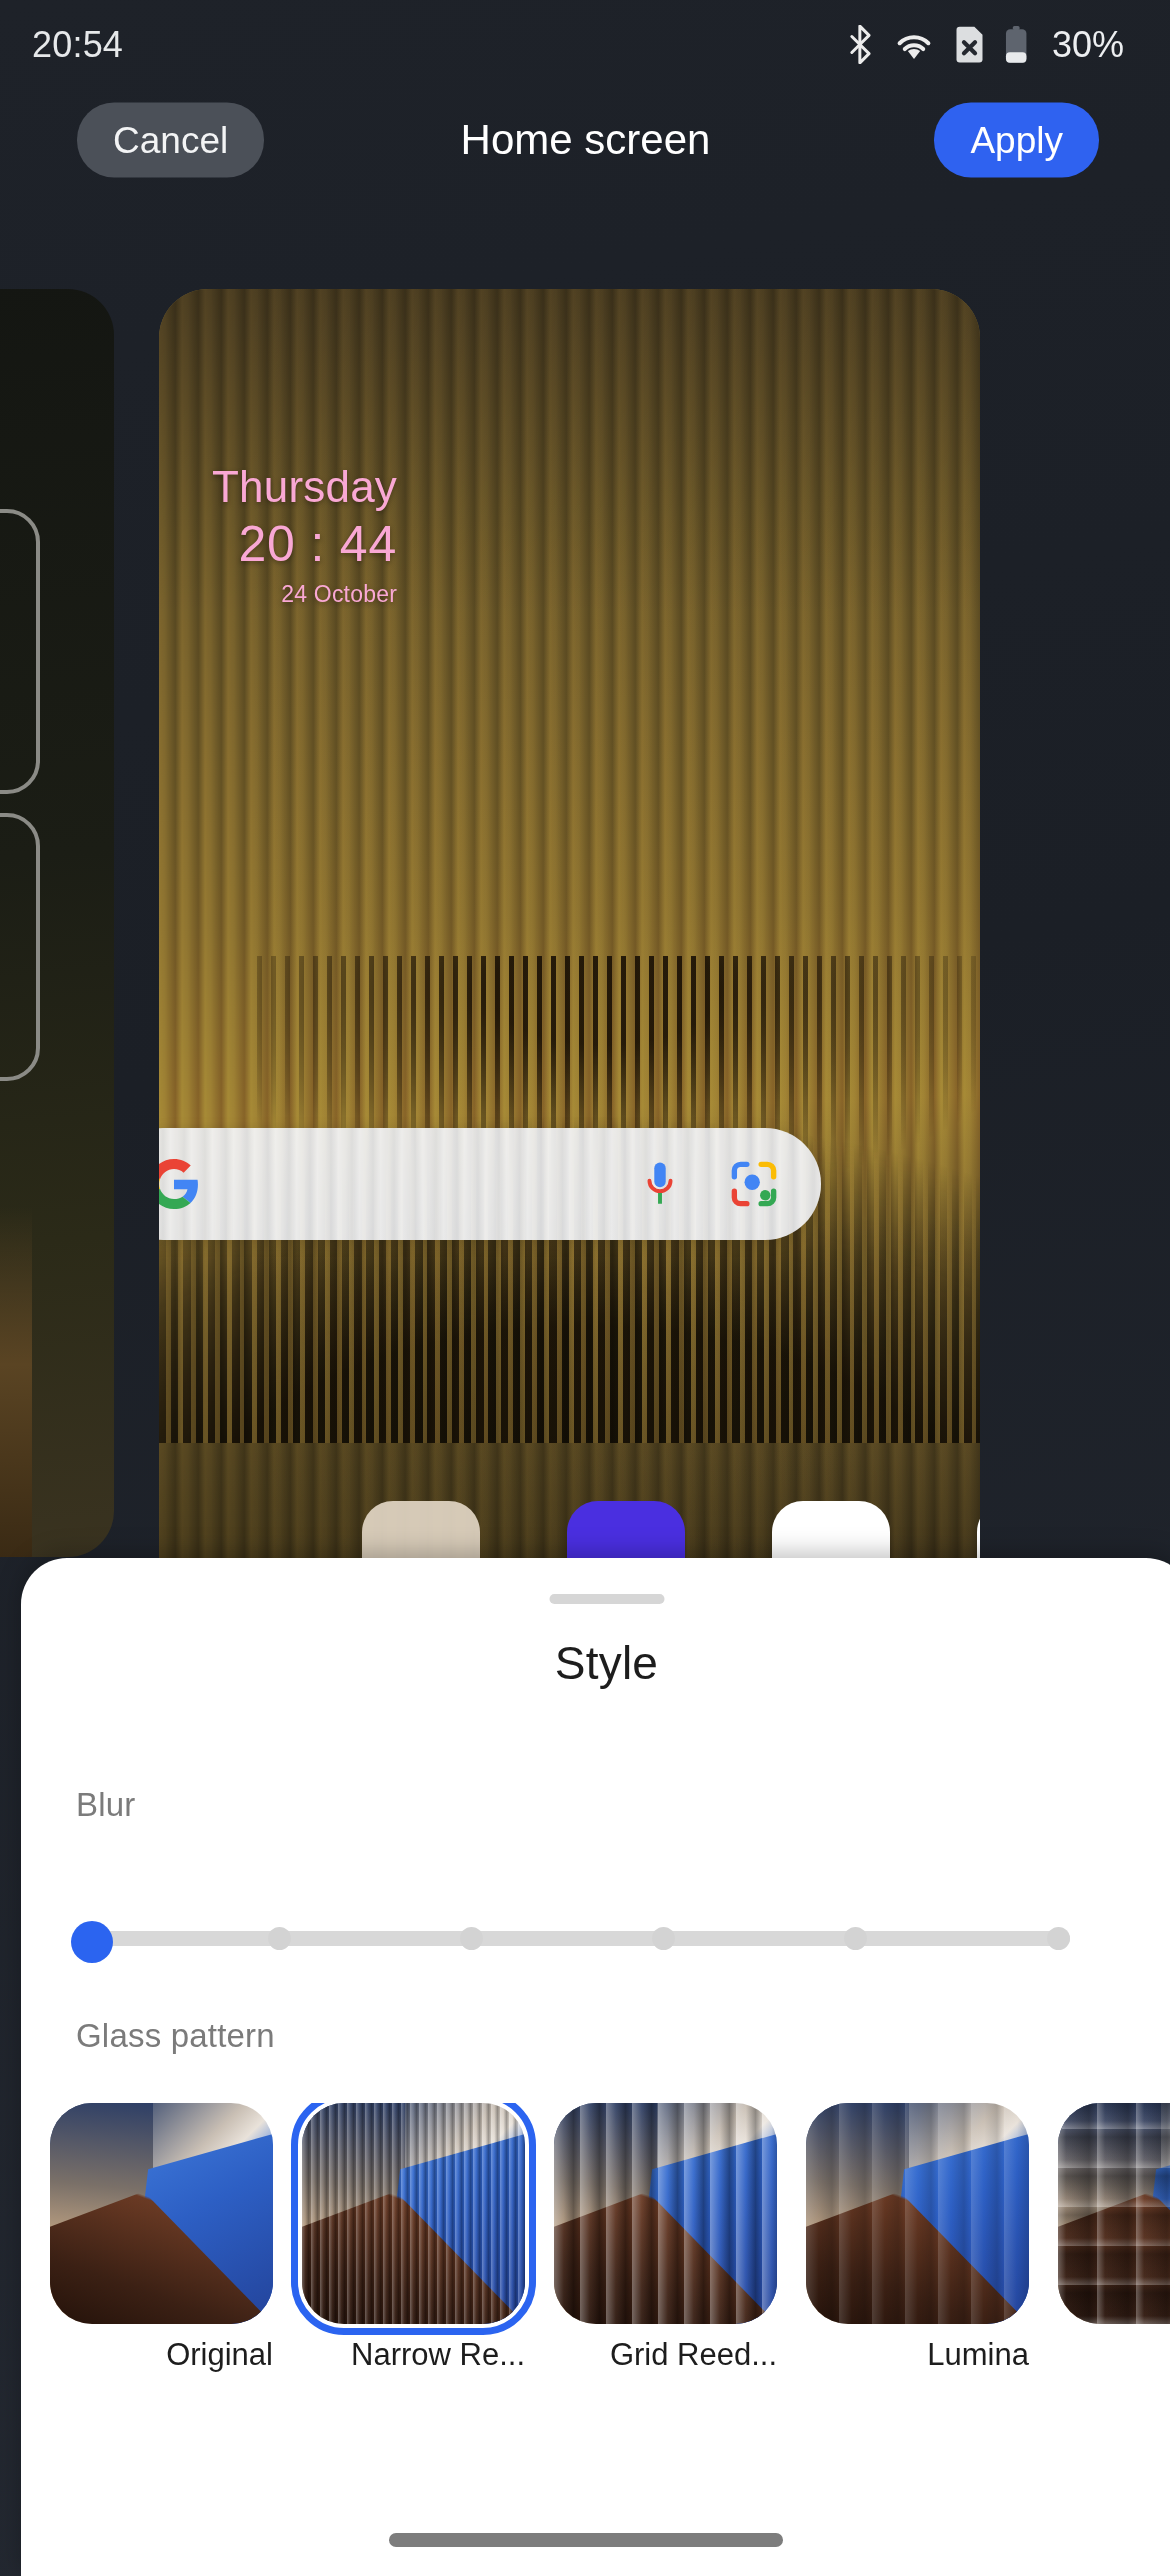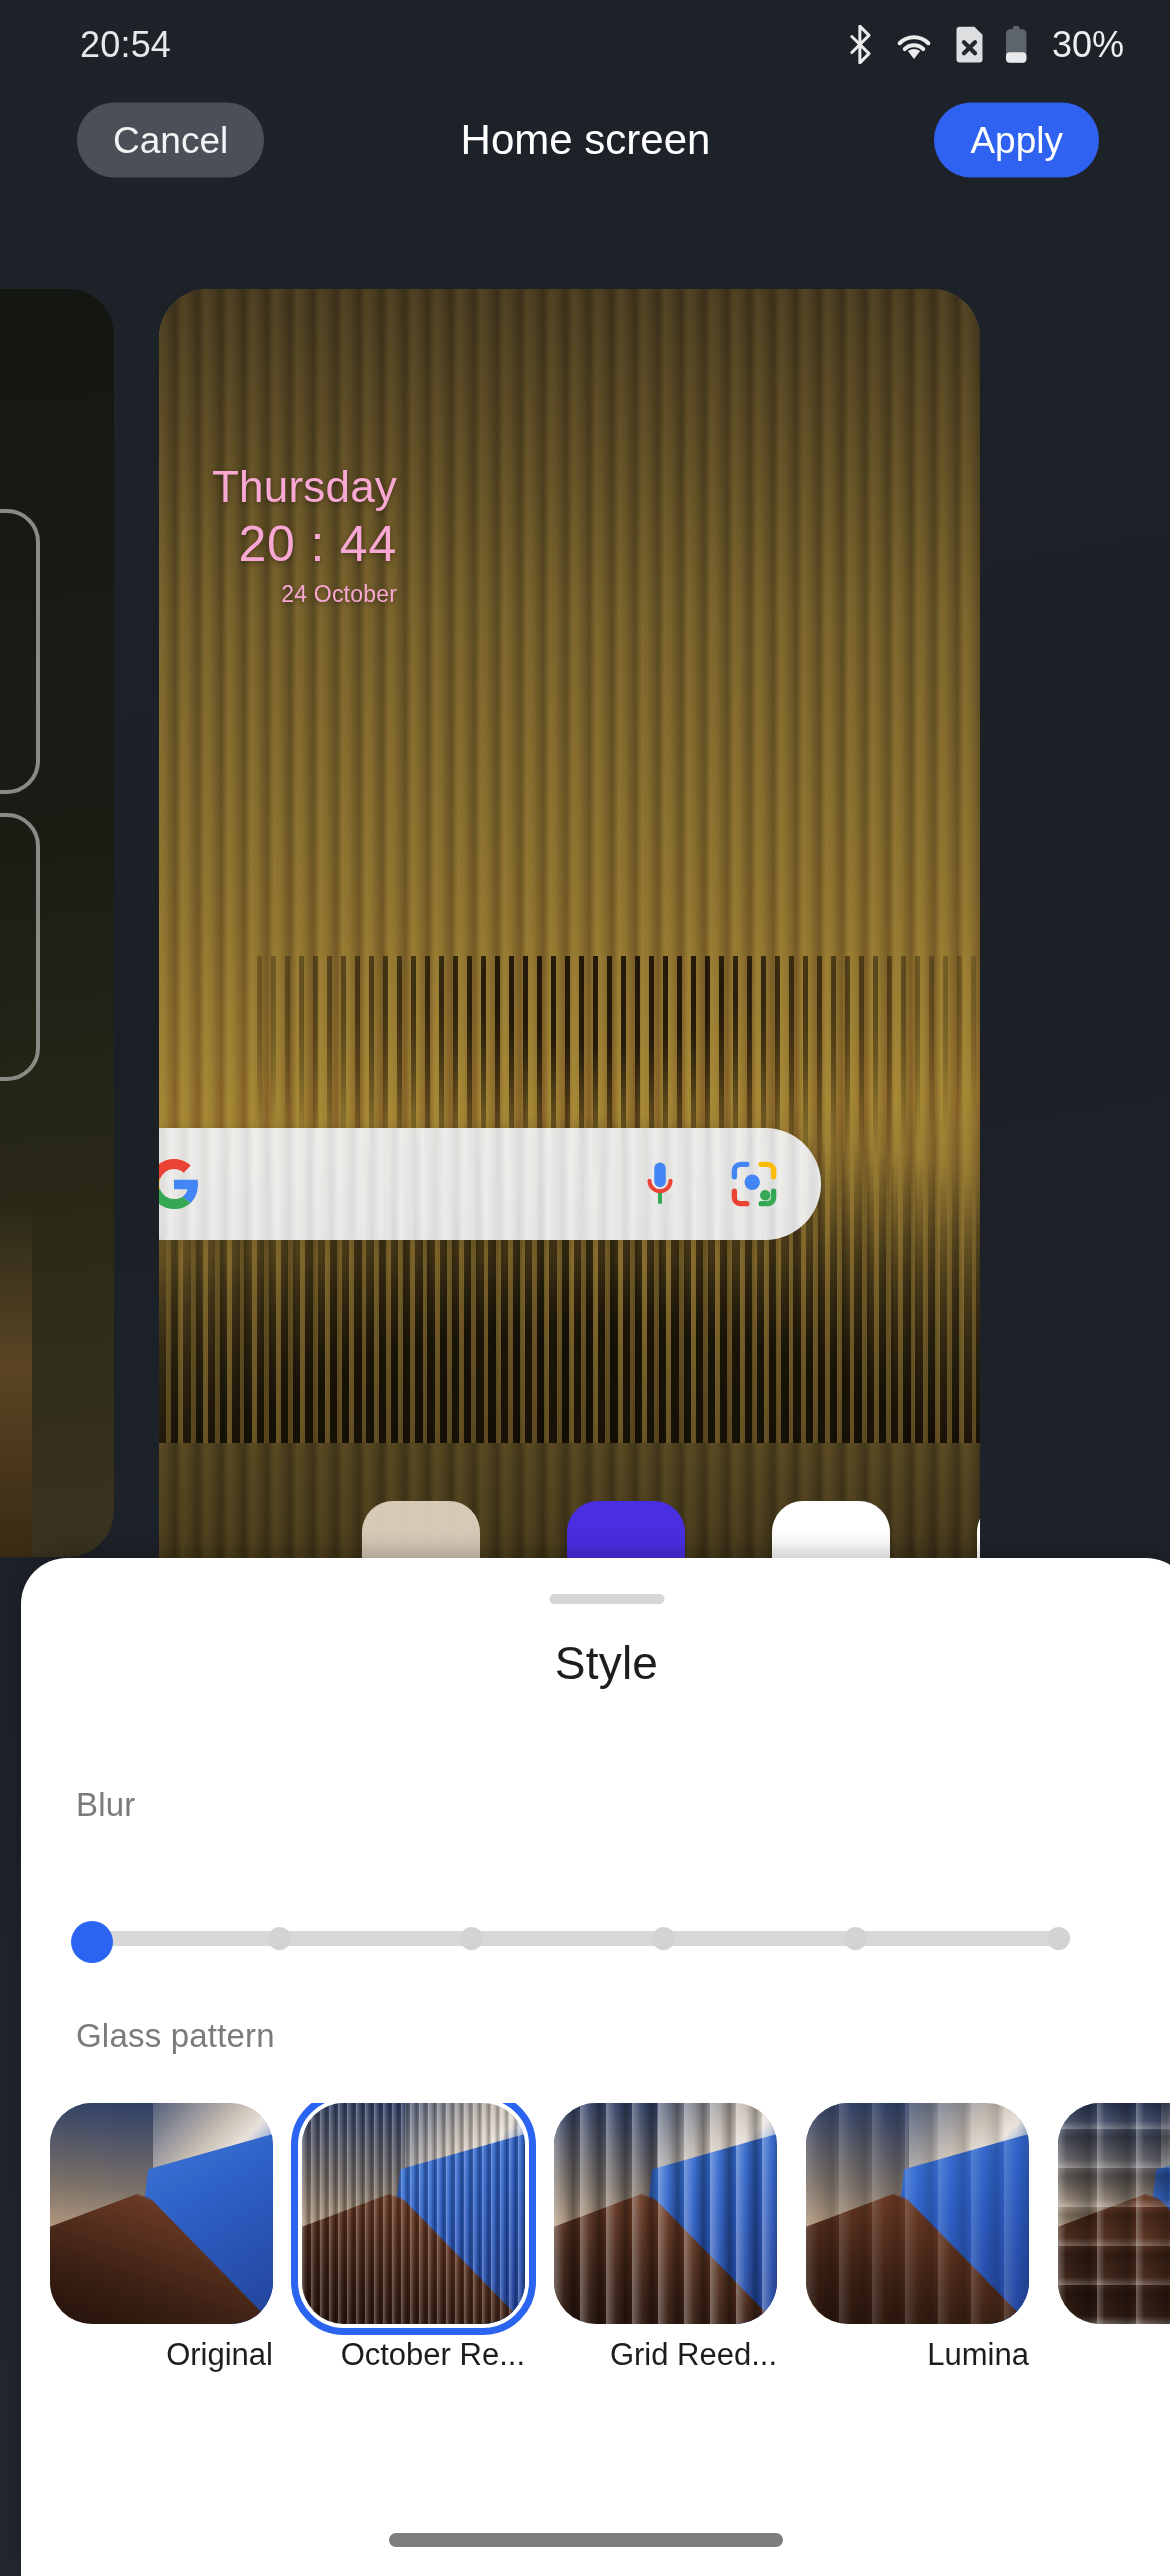--- a/index.html
+++ b/index.html
@@ -14,21 +14,21 @@
     position: relative;
     width: 1171px; height: 2576px;
     background: linear-gradient(170deg, #1e2229 0%, #1b1f26 40%, #242932 100%);
     overflow: hidden;
   }
 
   
   .statusbar {
     position: absolute; top: 0; left: 0; width: 1171px; height: 89px;
     display: flex; align-items: center; justify-content: space-between;
-    padding: 0 47px 0 80px;
+    padding: 0 47px 0 32px;
     z-index: 40;
   }
   .sb-time {
     color: #e6e8ea; font-size: 36px; letter-spacing: 0.2px;
   }
   .sb-right { display: flex; align-items: center; gap: 18px; }
   .sb-ico { display: block; }
   .sb-batt-text { color: #eceef0; font-size: 36px; margin-left: 6px; }
 
   
@@ -434,21 +434,21 @@
         </div>
 
         <div class="pat selected">
           <div class="pat-thumb">
             <div class="art"></div>
               <div class="art-tan"></div>
               <div class="art-blue"></div>
               <div class="art-wedge"></div>
             <div class="reed-narrow"></div>
           </div>
-          <div class="pat-label">October Re...</div>
+          <div class="pat-label">Narrow Re...</div>
         </div>
 
         <div class="pat">
           <div class="pat-thumb">
             <div class="art"></div>
               <div class="art-tan"></div>
               <div class="art-blue"></div>
               <div class="art-wedge"></div>
             <div class="reed-wide"></div>
           </div>

